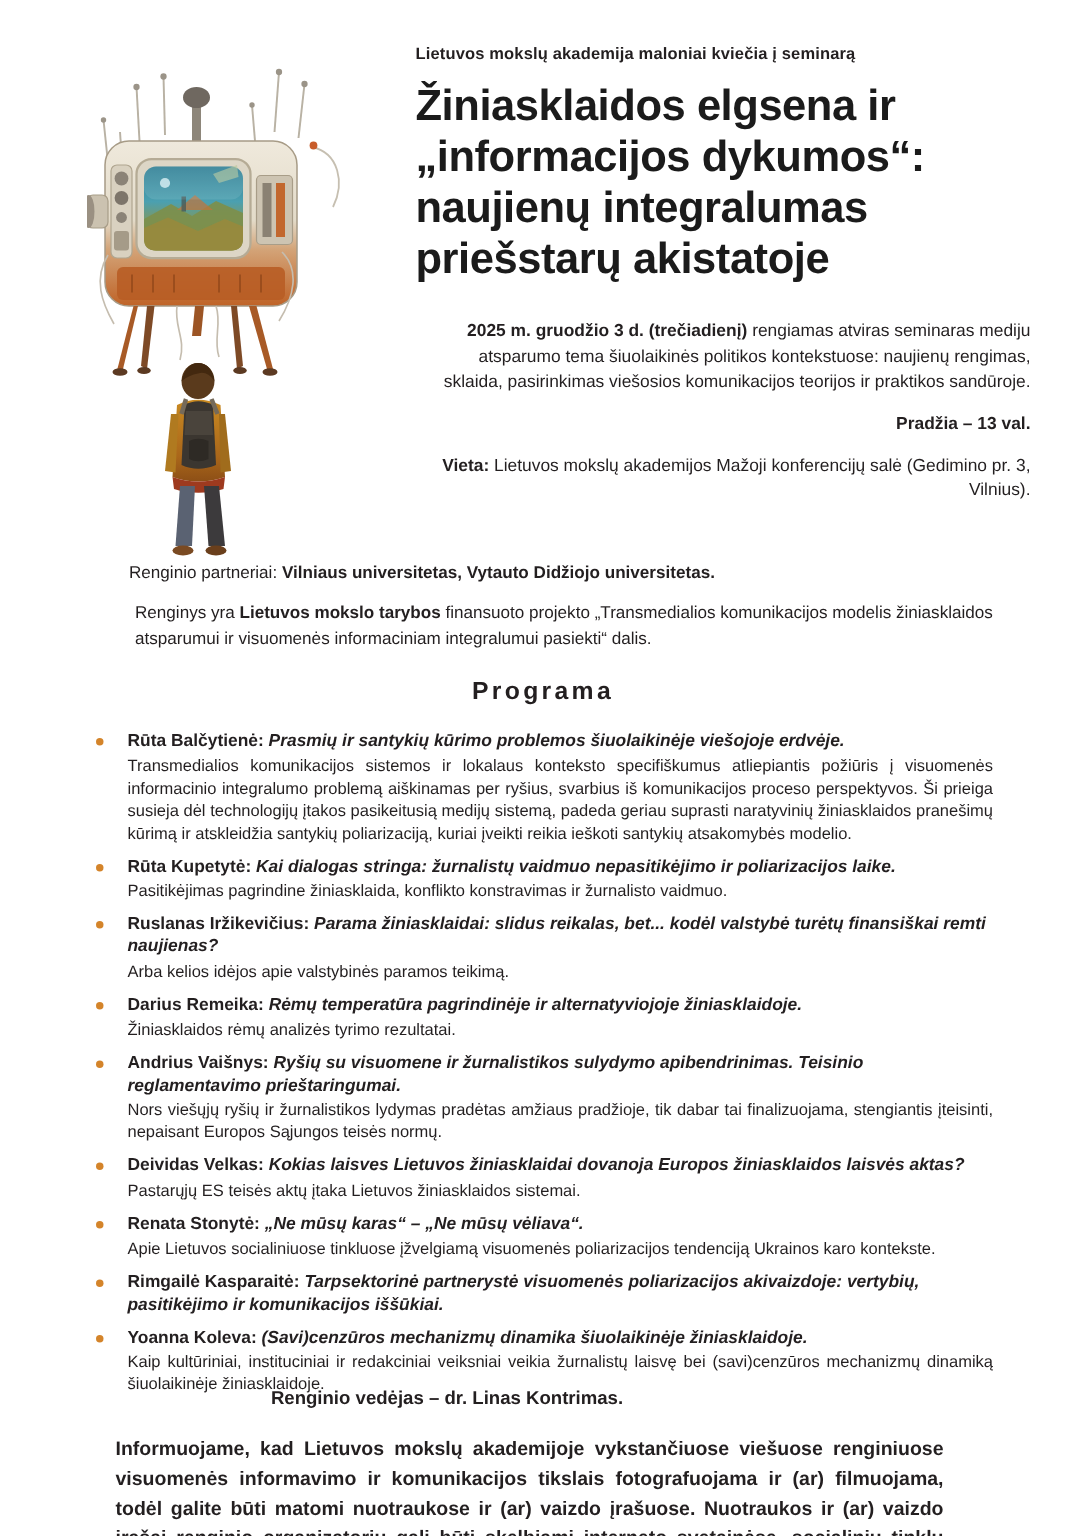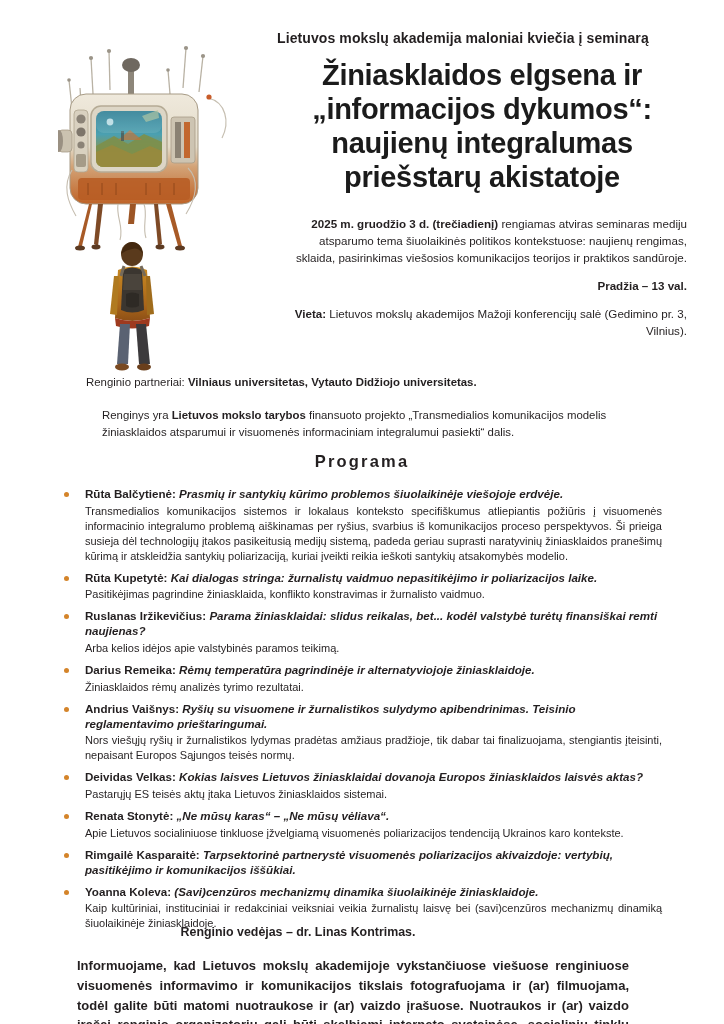--- a/index.html
+++ b/index.html
@@ -28,35 +28,34 @@
   .ill-svg { display: block; width: 210px; height: 360px; }
 
   
   .header-col {
     position: absolute;
     left: 277px;
     top: 30px;
     width: 410px;
   }
   .kicker {
-    font-size: 14px;
+    font-size: 11px;
     font-weight: 700;
     letter-spacing: .1px;
     color: #231f20;
     line-height: 1.2;
     margin: 0 0 12px 0;
   }
   .headline {
     font-size: 29px;
     font-weight: 700;
     line-height: 1.17;
     letter-spacing: -0.3px;
     color: #1b1b1b;
     margin: 0;
-    text-align: center;
   }
   .headline .hl-line { display: block; }
 
   .meta-block {
     margin-top: 22px;
     font-size: 11.6px;
     line-height: 1.46;
     color: #231f20;
   }
   .meta-block p { margin: 0 0 11px 0; text-align: right; }
@@ -67,21 +66,21 @@
   .partners {
     position: absolute;
     left: 86px;
     top: 374px;
     width: 600px;
     font-size: 11.4px;
     line-height: 1.5;
     color: #231f20;
   }
   .partners p { margin: 0 0 10px 0; }
-  .partners p:last-child { margin: 16px; }
+  .partners p:last-child { margin: 4px; }
   .partners b { font-weight: 700; }
 
   
   .program-title {
     position: absolute;
     left: 0;
     top: 452px;
     width: 724px;
     text-align: center;
     font-size: 16.5px;

